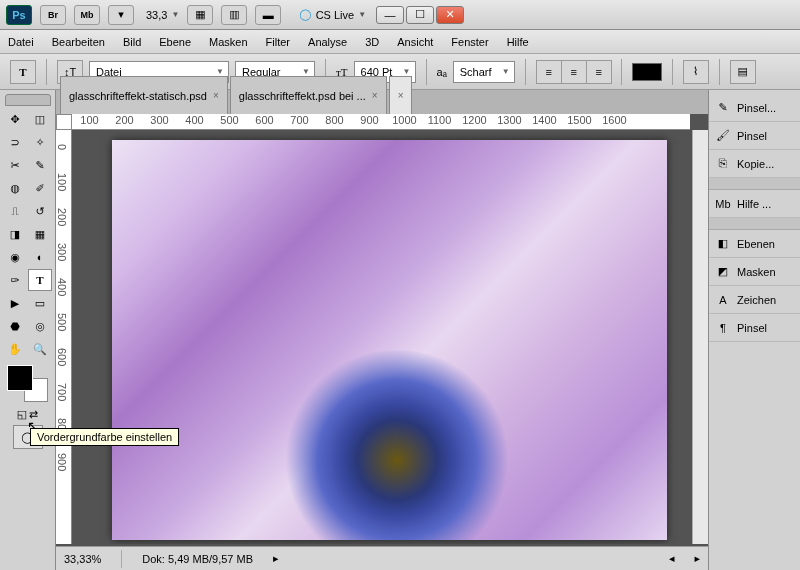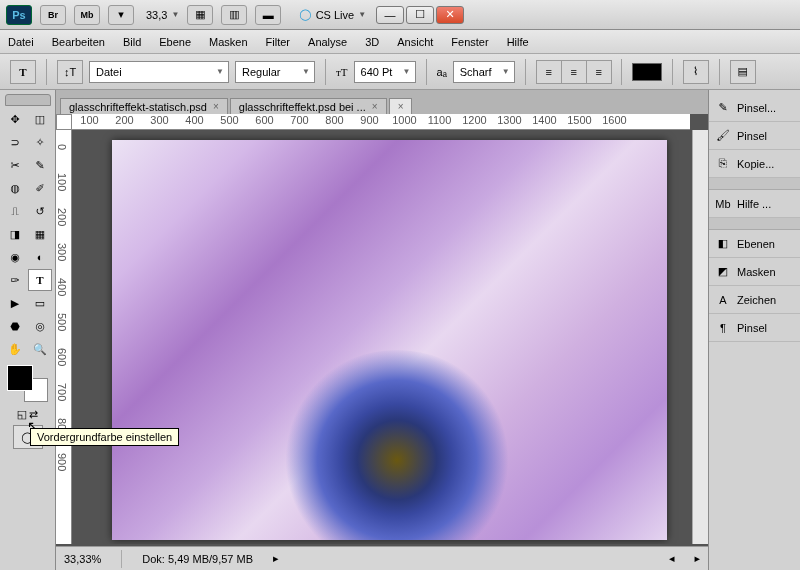--- a/index.html
+++ b/index.html
@@ -35,21 +35,21 @@
 .toolbox .tool-grid { display:grid; grid-template-columns:24px 24px; gap:1px; justify-content:center; }
 .toolbox .tool { width:24px; height:22px; display:flex; align-items:center; justify-content:center; border:1px solid transparent; position:relative; }
 .toolbox .tool.sel { background:#fff; border:1px solid #8a8a8a; }
 .toolbox .colorsw { width:40px; height:36px; margin:6px auto; position:relative; }
 .toolbox .colorsw .fg { position:absolute; top:0; left:0; width:24px; height:24px; background:#000; border:1px solid #000; outline:1px solid #fff; }
 .toolbox .colorsw .bg { position:absolute; bottom:0; right:0; width:24px; height:24px; background:#fff; border:1px solid #888; }
 .toolbox .qm { width:30px; height:24px; margin:4px auto; border:1px solid #8a8a8a; background:#e0e0e0; display:flex; align-items:center; justify-content:center; }
 
 .doczone { flex:1; display:flex; flex-direction:column; background:#535353; position:relative; }
 .doctabs { height:24px; background:#b4b4b4; display:flex; align-items:flex-end; padding-left:4px; }
-.doctabs .dtab { height:16px; padding:0 8px; background:#c8c8c8; border:1px solid #8a8a8a; border-bottom:none; margin-right:2px; display:flex; align-items:center; gap:6px; font-size:10px; }
+.doctabs .dtab { height:38px; padding:0 8px; background:#c8c8c8; border:1px solid #8a8a8a; border-bottom:none; margin-right:2px; display:flex; align-items:center; gap:6px; font-size:10px; }
 .doctabs .dtab .x { font-size:10px; color:#666; }
 .doctabs .dtab.active { background:#e6e6e6; }
 .rulers-corner { position:absolute; top:24px; left:0; width:16px; height:16px; background:#fff; border:1px solid #888; }
 .ruler-h { position:absolute; top:24px; left:16px; right:18px; height:16px; background:#fff; border-bottom:1px solid #888; overflow:hidden; font-size:8px; color:#555; display:flex; }
 .ruler-h .tick { width:35px; text-align:center; position:relative; }
 .ruler-v { position:absolute; top:40px; left:0; bottom:26px; width:16px; background:#fff; border-right:1px solid #888; font-size:8px; color:#555; display:flex; flex-direction:column; }
 .ruler-v .tick { height:35px; text-align:center; writing-mode:vertical-lr; }
 .canvas-scroll { position:absolute; top:40px; left:16px; right:0; bottom:26px; background:#535353; overflow:hidden; }
 .canvas { position:absolute; top:10px; left:40px; width:555px; height:400px; background:linear-gradient(135deg,#ece3f4 0%,#d4b8e8 15%,#a878c8 30%,#c8a8e0 45%,#e8d8f0 55%,#d0b0e0 70%,#b890d8 85%,#e4d4f0 100%); box-shadow:0 0 8px rgba(0,0,0,.6); overflow:hidden; }
 .flower-center { position:absolute; left:170px; top:210px; width:230px; height:220px; background:radial-gradient(circle at 50% 50%,#6a5810 0%,#2a3878 25%,#3848a0 35%,#5868c8 50%,transparent 70%); border-radius:50%; }

